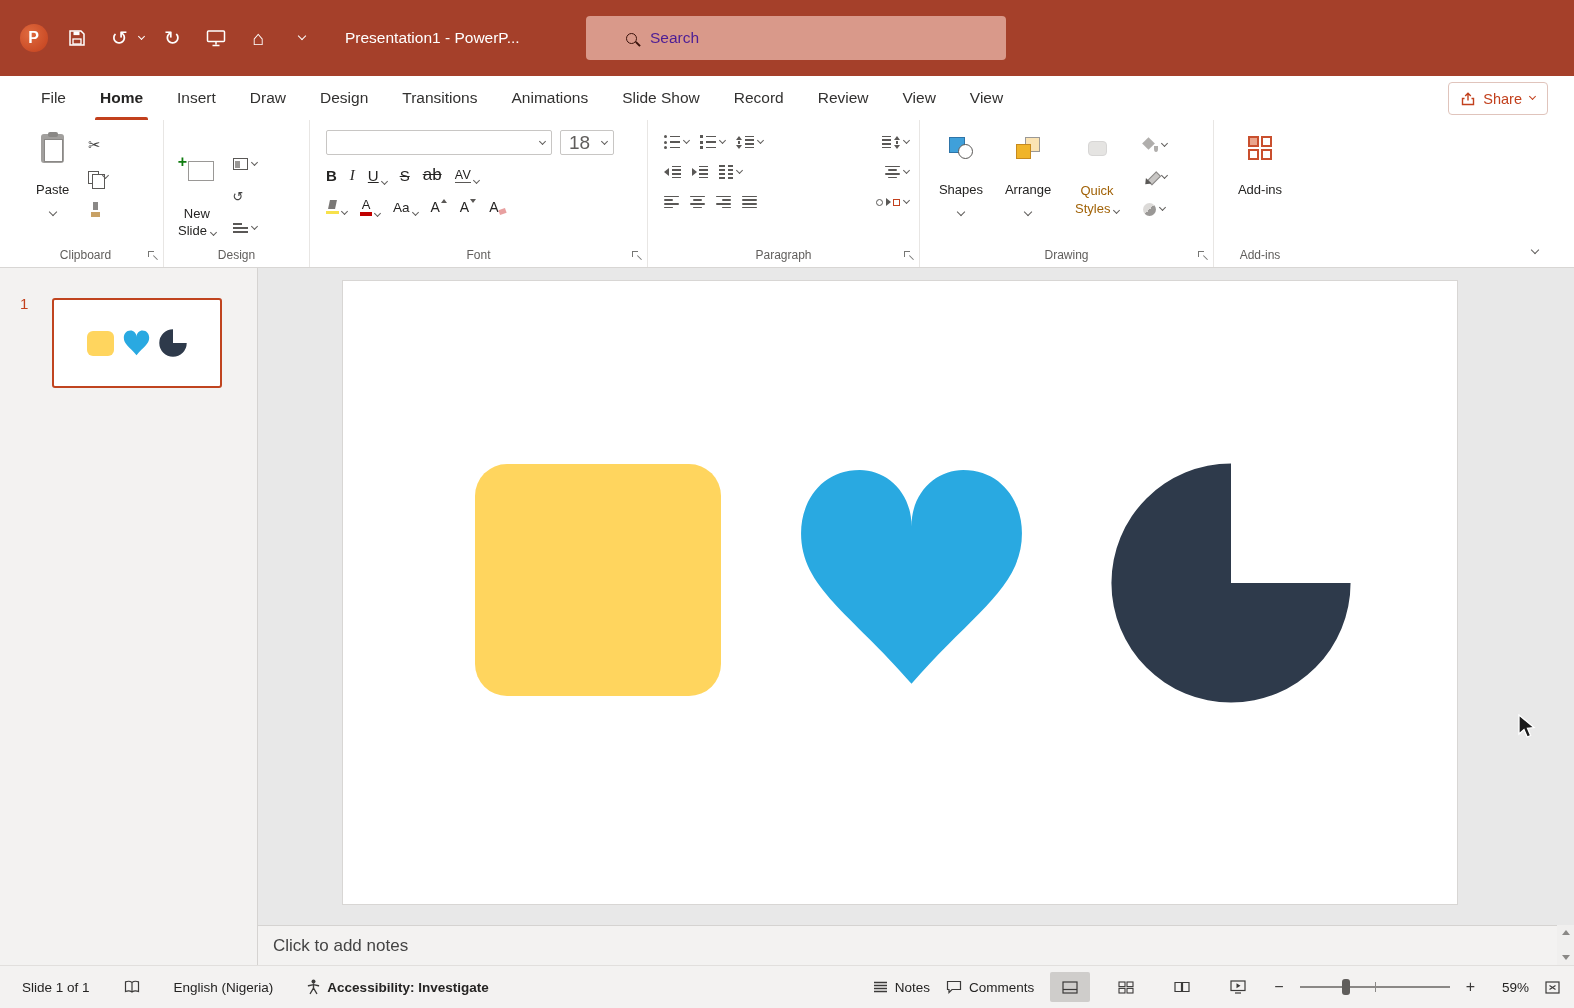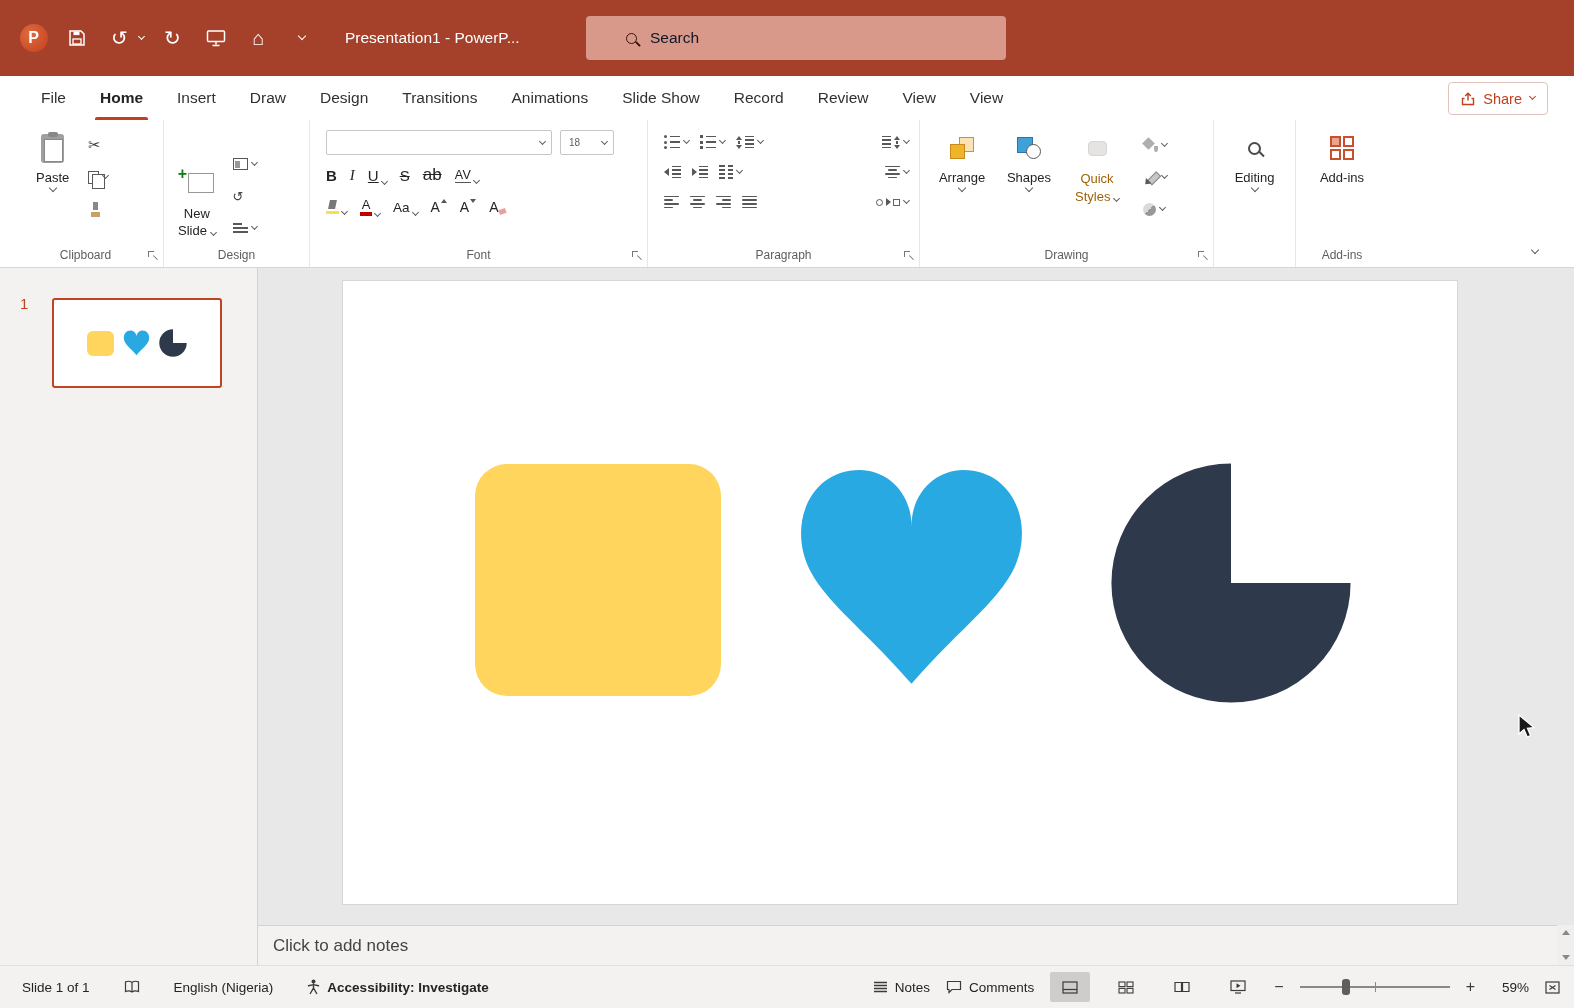--- a/index.html
+++ b/index.html
@@ -25,21 +25,21 @@
     background:radial-gradient(circle at 35% 35%, #E06A3E, #C2401D);
     display:flex; align-items:center; justify-content:center;
     font-weight:bold; font-size:16px; color:#fff; }
   .chev { width:6px; height:6px; border-right:1.5px solid #605E5C; border-bottom:1.5px solid #605E5C;
     transform:rotate(45deg); display:inline-block; margin-top:-4px; }
   .chev.white { border-color:#fff; }
   .chev.sm { width:5px; height:5px; }
   .tb-title { margin-left:22px; font-size:15.5px; white-space:nowrap; }
   .searchbox { position:absolute; left:586px; top:16px; width:420px; height:44px;
     background:var(--c-search_bg,#D9998A); border-radius:4px; display:flex; align-items:center;
-    gap:13px; padding-left:40px; color:#0f172a; font-size:15.5px; }
+    gap:13px; padding-left:40px; color:#4c1d95; font-size:15.5px; }
   .mag { width:11px; height:11px; border:1.8px solid #3A120B; border-radius:50%; position:relative; flex:0 0 auto; }
   .mag::after { content:""; position:absolute; width:6px; height:1.8px; background:#3A120B;
     right:-5px; bottom:-2px; transform:rotate(45deg); }
   .tb-right { margin-left:auto; display:flex; align-items:center; height:100%; }
   .tb-user { font-size:15px; margin-right:15px; white-space:nowrap; }
   .avatar { width:34px; height:34px; border-radius:50%; background:var(--c-avatar_bg,#E2477D);
     display:flex; align-items:center; justify-content:center; font-size:13px; font-weight:bold; margin-right:32px; }
   .winbtn { width:48px; height:76px; display:flex; align-items:center; justify-content:center; }
   .ic-min { width:13px; height:2px; background:#fff; }
   .ic-max { width:12px; height:12px; border:1.6px solid #fff; border-radius:2px; }
@@ -66,21 +66,21 @@
     border-bottom:1px solid #D8D6D4; display:flex; padding-left:8px; }
   .group { position:relative; border-right:1px solid #E8E6E4; height:100%; flex:0 0 auto; }
   .gbody { display:flex; height:120px; }
   .glabel { position:absolute; bottom:5px; left:0; right:0; text-align:center;
     font-size:12px; color:#605E5C; white-space:nowrap; }
   .launcher { position:absolute; right:6px; bottom:7px; width:9px; height:9px; }
   .launcher::before { content:""; position:absolute; left:0; top:0; width:5px; height:5px;
     border-left:1.3px solid #767674; border-top:1.3px solid #767674; }
   .launcher::after { content:""; position:absolute; right:0; bottom:0; width:6px; height:1.3px;
     background:#767674; transform:rotate(45deg); transform-origin:100% 100%; }
-  .bigbtn { display:flex; flex-direction:column; align-items:center; padding-top:10px; gap:4px;
+  .bigbtn { display:flex; flex-direction:column; align-items:center; padding-top:10px; gap:16px;
     font-size:13px; color:#252423; text-align:center; }
   .bigbtn .icz { height:36px; display:flex; align-items:center; justify-content:center; }
   .bigbtn.disabled { color:#a16207; }
   .bigbtn.disabled .icz { opacity:.55; }
   .minicol { display:flex; flex-direction:column; gap:8px; padding-top:13px; }
   .mini { height:24px; display:flex; align-items:center; gap:4px; padding:0 5px; color:#444; }
   .lbl2 { line-height:1.35; }
 
   
   .ic-clipboard { width:23px; height:29px; background:#A19F9D; border-radius:3px; position:relative; }
@@ -100,21 +100,21 @@
   .ic-layout::before { content:""; position:absolute; left:1.5px; top:1.5px; width:5px; height:7px; background:#9A9896; }
   .ic-reset { font-size:13px; color:#444; }
   .ic-section { width:15px; height:12px; display:flex; flex-direction:column; gap:2px; justify-content:center; }
   .ic-section i { height:1.8px; background:#5A5856; display:block; }
   .ic-section i:first-child { width:60%; }
 
   
   .fcol { display:flex; flex-direction:column; gap:8px; padding:10px 10px 0 16px; }
   .combo { height:25px; border:1px solid #C8C6C4; border-radius:2px; background:#fff;
     display:flex; align-items:center; justify-content:flex-end; padding:0 6px; gap:6px;
-    font-size:10px; color:#605E5C; }
+    font-size:19px; color:#605E5C; }
   .combo .val { margin-right:auto; padding-left:2px; }
   .combo-arrow { width:5px; height:5px; border-right:1.3px solid #605E5C; border-bottom:1.3px solid #605E5C; transform:rotate(45deg); margin-top:-2px; }
   .fmt-row { display:flex; align-items:center; gap:13px; height:24px; font-size:15px; color:#252423; }
   .fb { display:flex; align-items:flex-end; gap:3px; }
   .t-b { font-weight:bold; } .t-i { font-style:italic; font-family:"Liberation Serif",serif; }
   .t-u { text-decoration:underline; } .t-s { text-decoration:line-through; }
   .t-ab { text-decoration:line-through; font-size:17px; }
   .t-av { font-size:12.5px; letter-spacing:.5px; border-bottom:1.5px solid #5A5856; }
   .ic-hl { width:13px; height:14px; position:relative; }
   .ic-hl::before { content:""; position:absolute; left:3px; top:0; width:7px; height:9px; background:#7A7876; transform:skewX(-12deg); }
@@ -575,34 +575,34 @@
             <span class="chev sm"></span>
           </span>
       </div>
     </div>
     <div class="glabel">Paragraph</div>
     <div class="launcher"></div>
   </div>
 
   <div class="group" style="width:294px;">
     <div class="gbody" style="padding-left:14px; gap:12px;">
+      <div class="bigbtn" style="width:54px;">
+        <div class="icz">
+            <span class="ic-shapes"></span>
+          </div>
+        <span>Shapes</span>
+        <span class="chev"></span>
+      </div>
       <div class="bigbtn" style="width:56px;">
         <div class="icz">
             <span class="ic-arrange"></span>
           </div>
         <span>Arrange</span>
         <span class="chev"></span>
       </div>
-      <div class="bigbtn" style="width:54px;">
-        <div class="icz">
-            <span class="ic-shapes"></span>
-          </div>
-        <span>Shapes</span>
-        <span class="chev"></span>
-      </div>
       <div class="bigbtn disabled" style="width:58px;">
         <div class="icz">
             <span class="ic-quick"></span>
           </div>
         <span class="lbl2"><span>Quick</span><br>
         <span>Styles</span> <span class="chev sm"></span></span>
       </div>
       <div class="minicol">
         <div class="mini">
             <span class="ic-bucket"></span>
@@ -615,31 +615,20 @@
         <div class="mini">
             <span class="ic-effects"></span>
             <span class="chev sm"></span>
           </div>
       </div>
     </div>
     <div class="glabel">Drawing</div>
     <div class="launcher"></div>
   </div>
 
-  <div class="group" style="width:82px;">
-    <div class="gbody" style="justify-content:center; width:100%;">
-      <div class="bigbtn" style="width:70px;">
-        <div class="icz">
-            <span class="ic-find"></span>
-          </div>
-        <span>Editing</span>
-        <span class="chev"></span>
-      </div>
-    </div>
-  </div>
 
   <div class="group" style="width:92px; border-right:none;">
     <div class="gbody" style="justify-content:center; width:100%;">
       <div class="bigbtn" style="width:80px;">
         <div class="icz">
             <span class="ic-addins">
               <i class="f"></i>
               <i></i>
               <i></i>
               <i></i>

